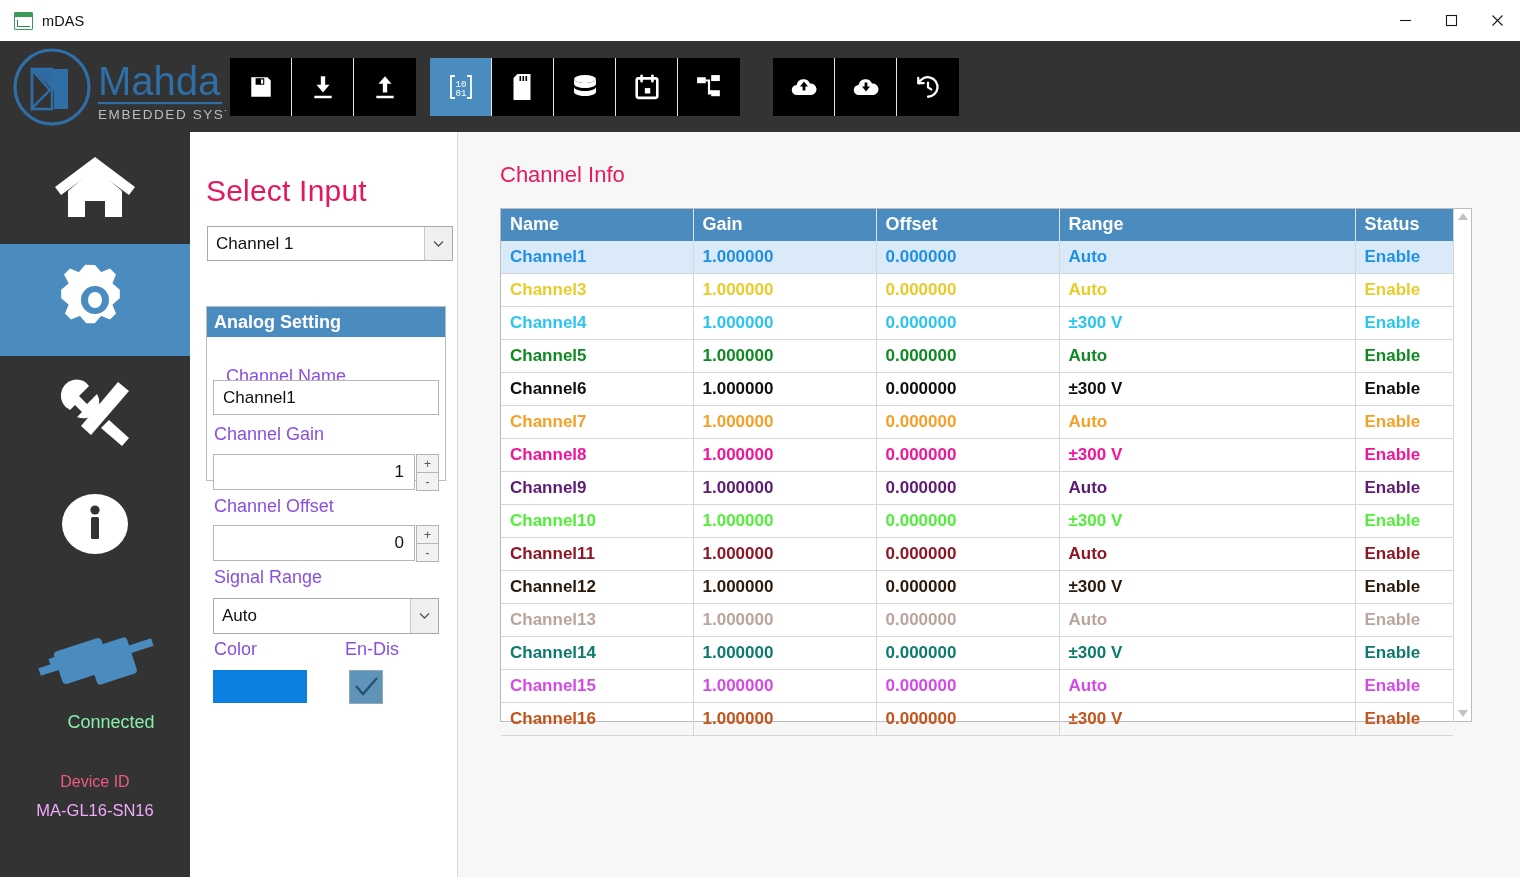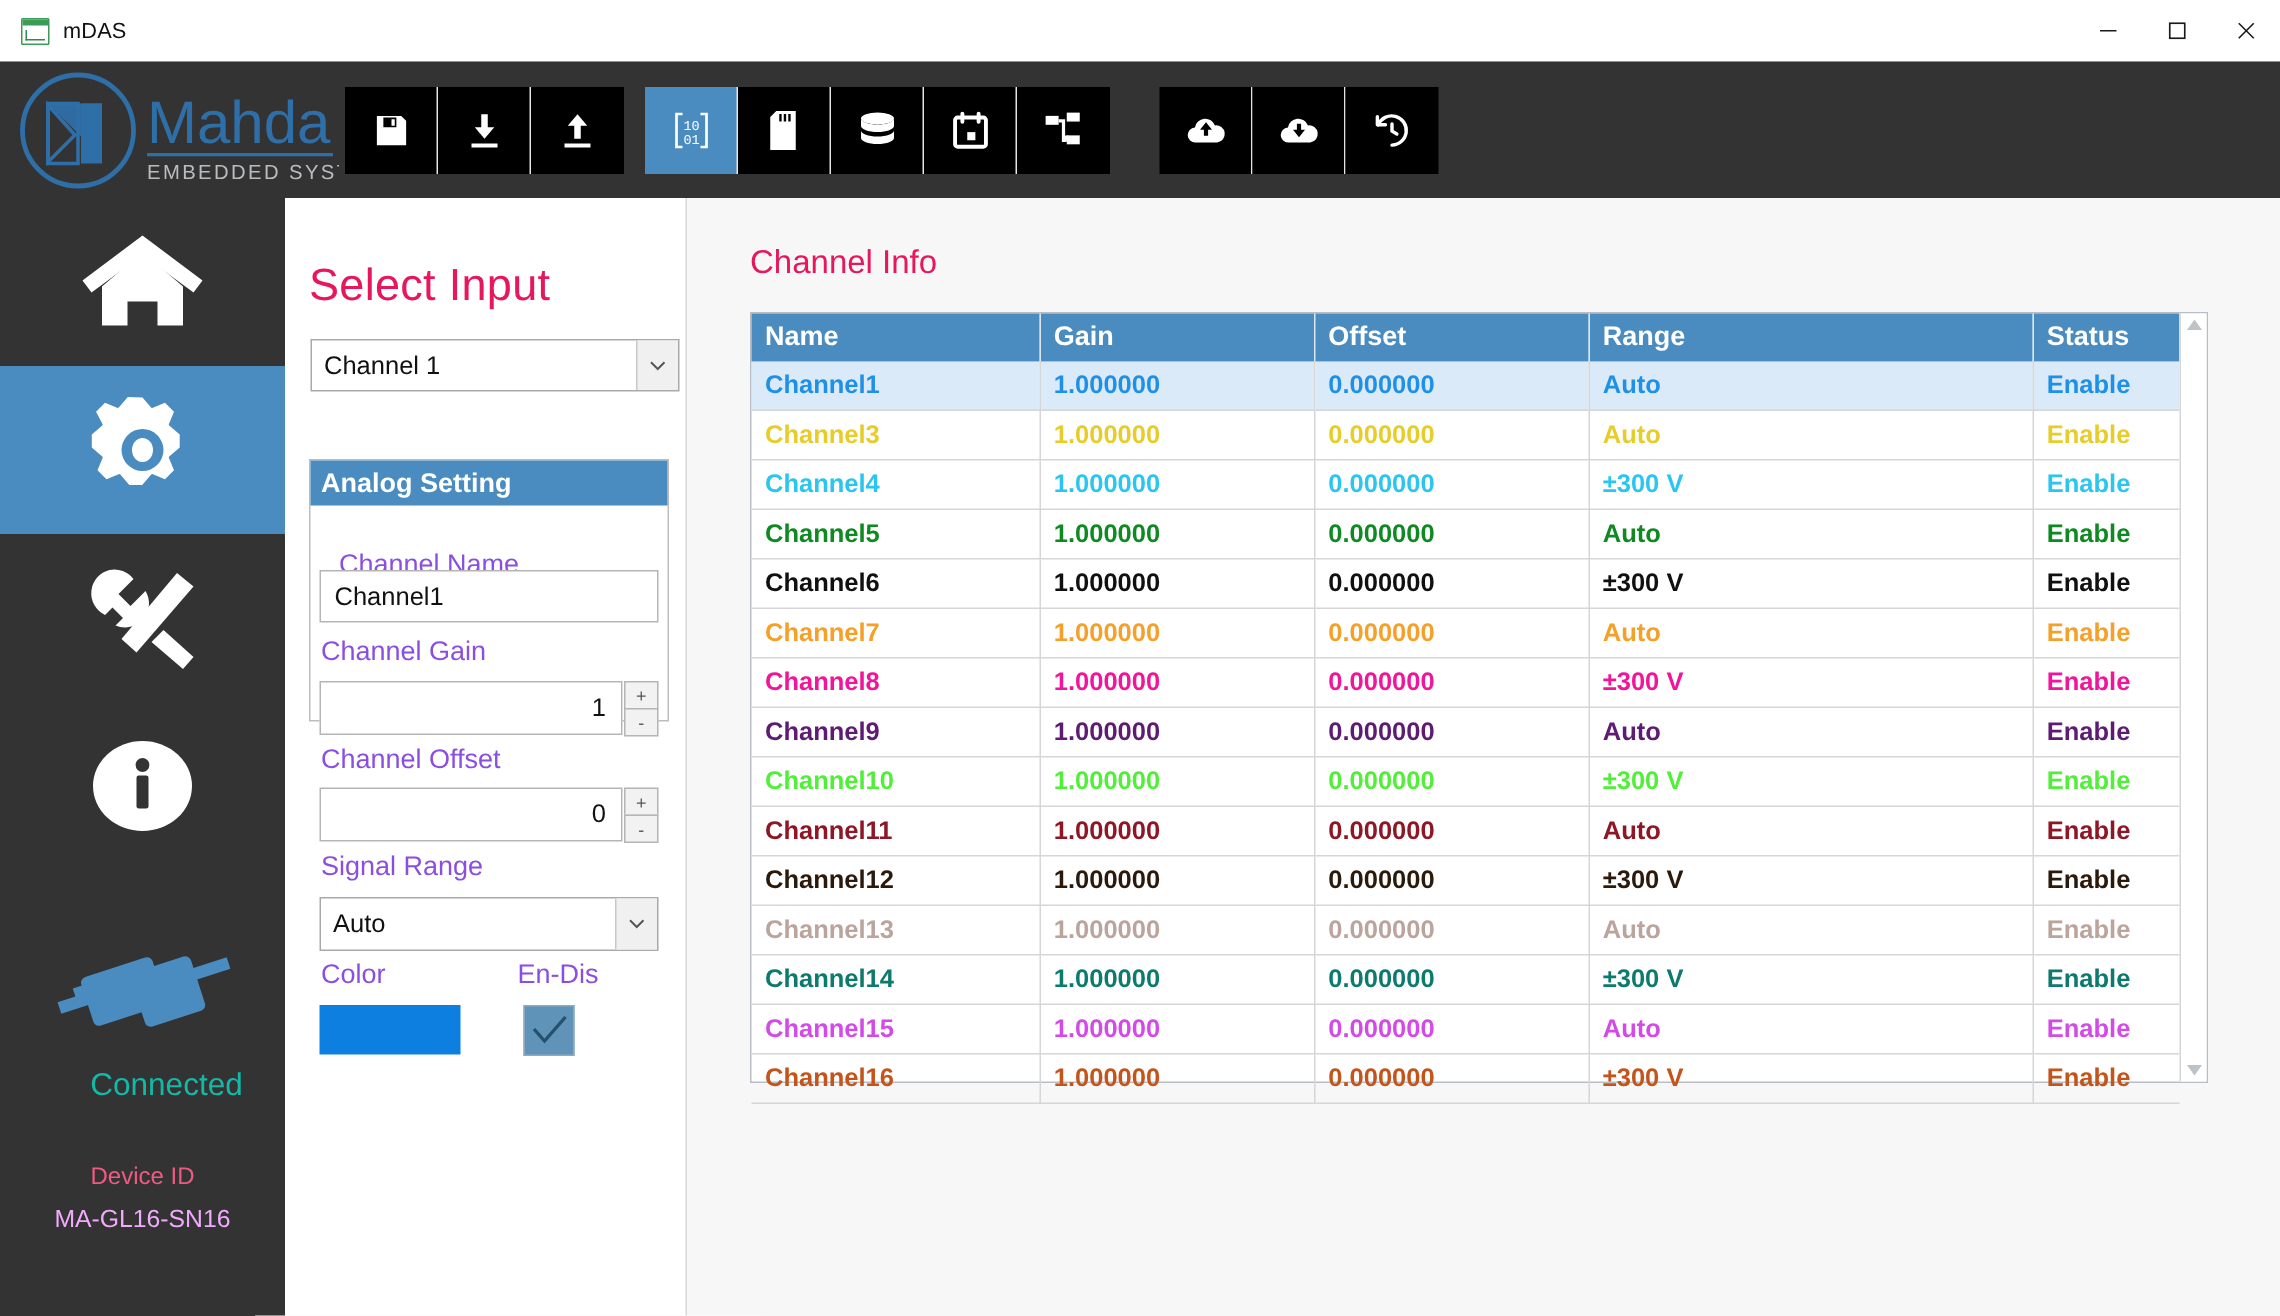--- a/index.html
+++ b/index.html
@@ -67,21 +67,21 @@
   .rail-item{
     width:190px;height:112px;display:flex;align-items:center;justify-content:center;
   }
   .rail-item.active{background:#4a8cc0;}
   .rail-item svg{display:block;}
   .conn-block{
     position:absolute;left:0;top:480px;width:190px;text-align:center;
   }
   .conn-icon{display:flex;justify-content:center;margin-bottom:4px;}
   .conn-label{
-    font-size:21px;color:#14b8a6;margin-top:2px;margin-left:32px;
+    font-size:18px;color:#86efac;margin-top:2px;margin-left:32px;
   }
   .dev-id-label{
     font-size:16px;color:#ef5a82;margin-top:40px;
   }
   .dev-id-value{
     font-size:16.5px;color:#f0abfc;margin-top:10px;
   }
 
   
   .settings{

